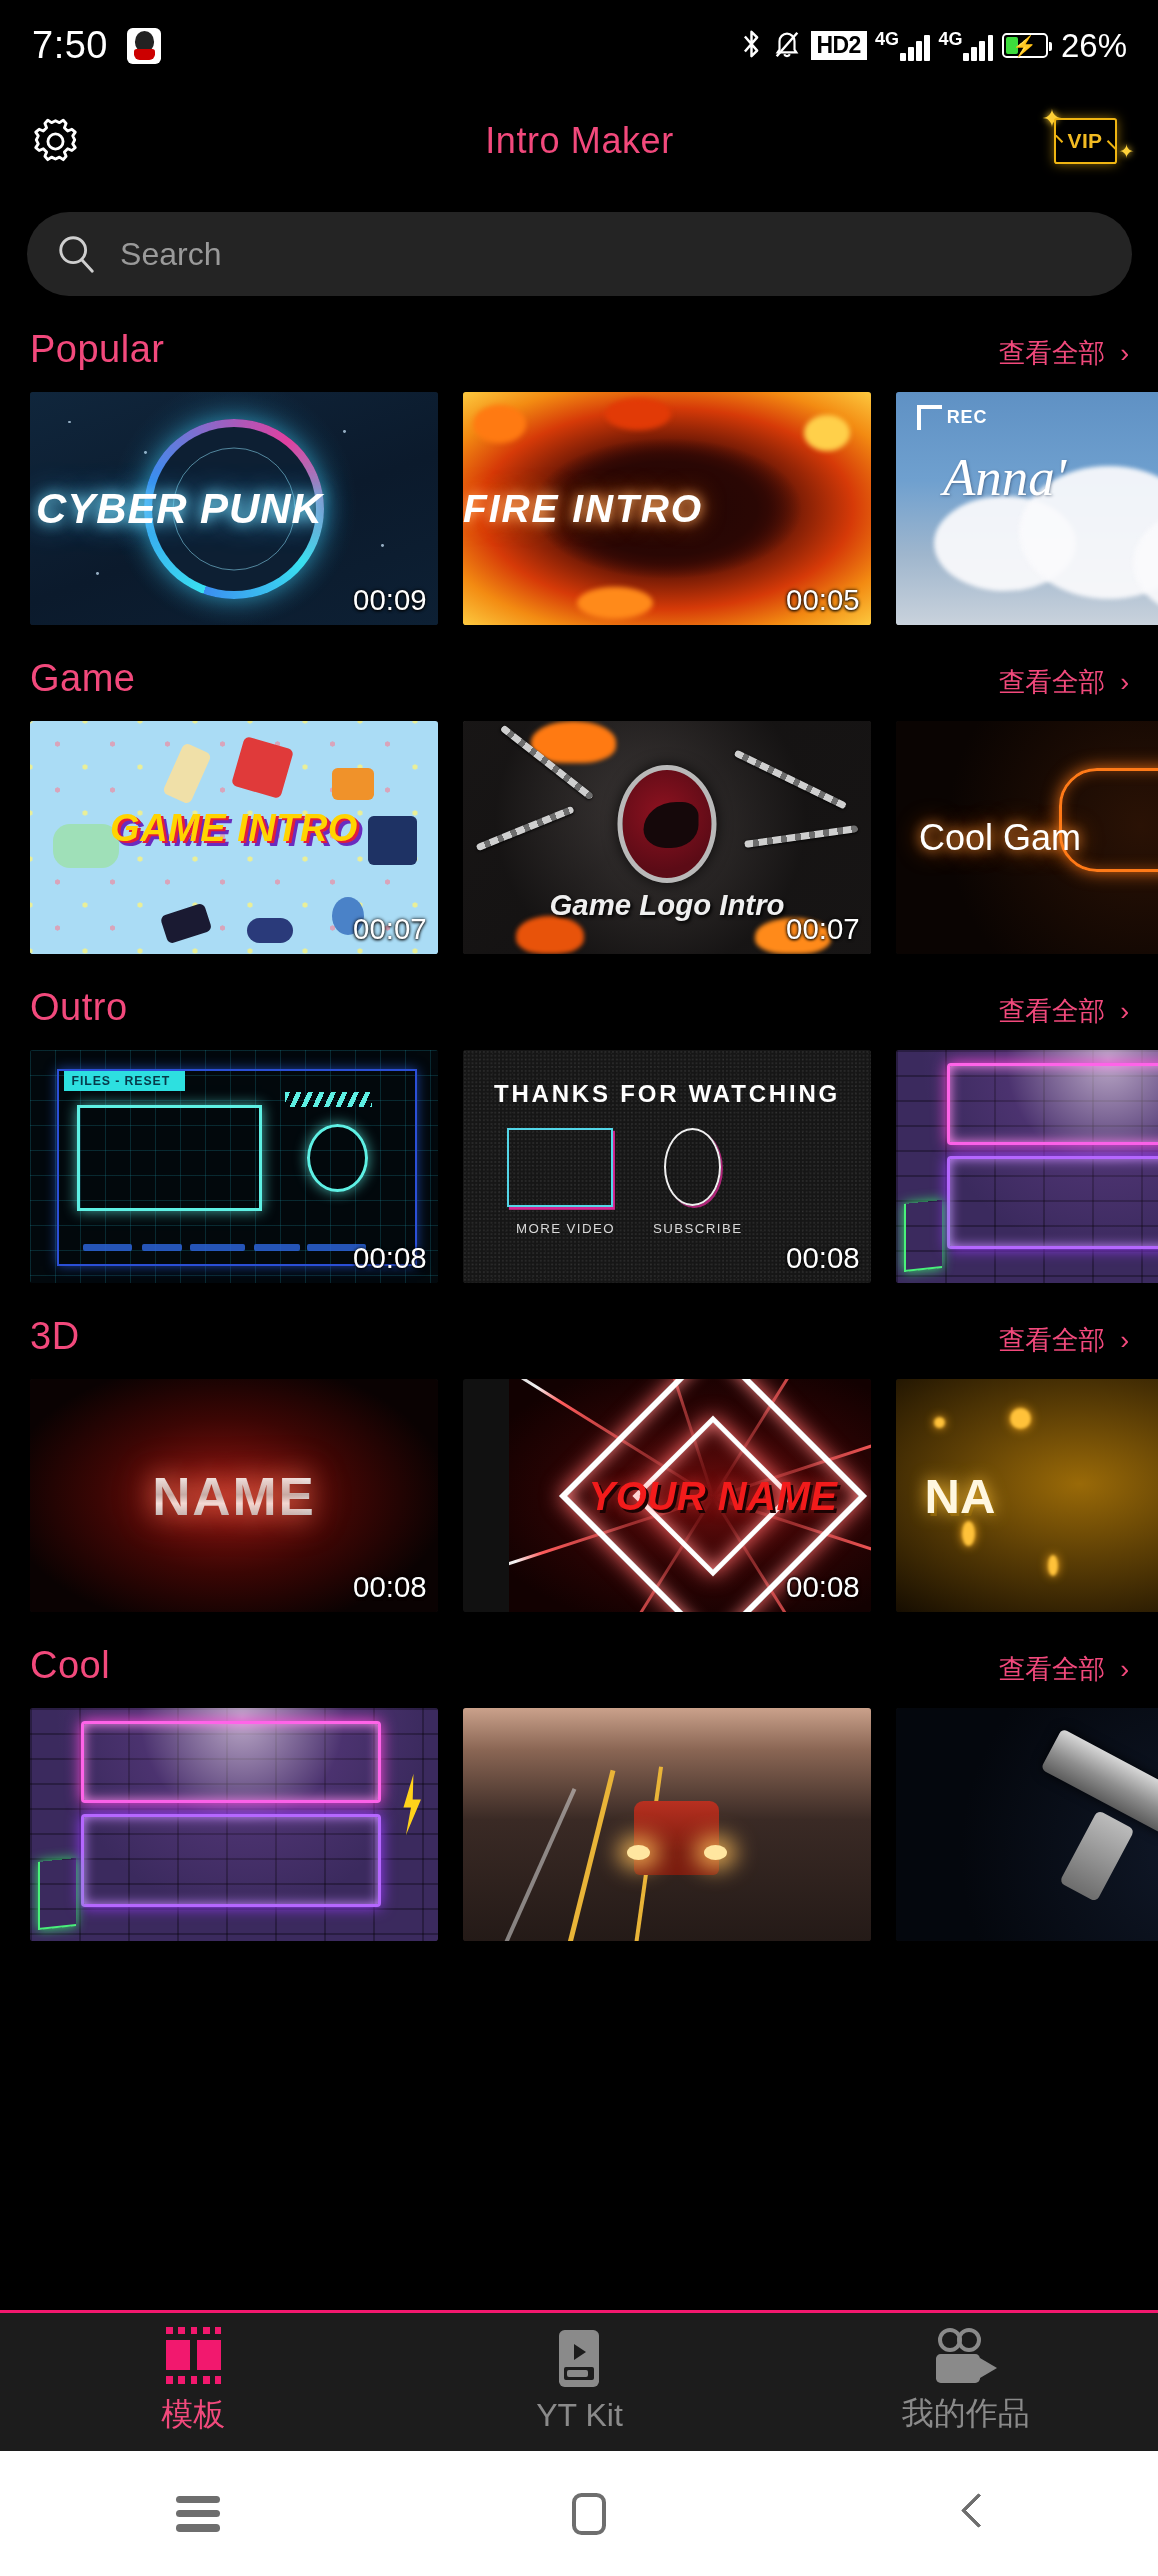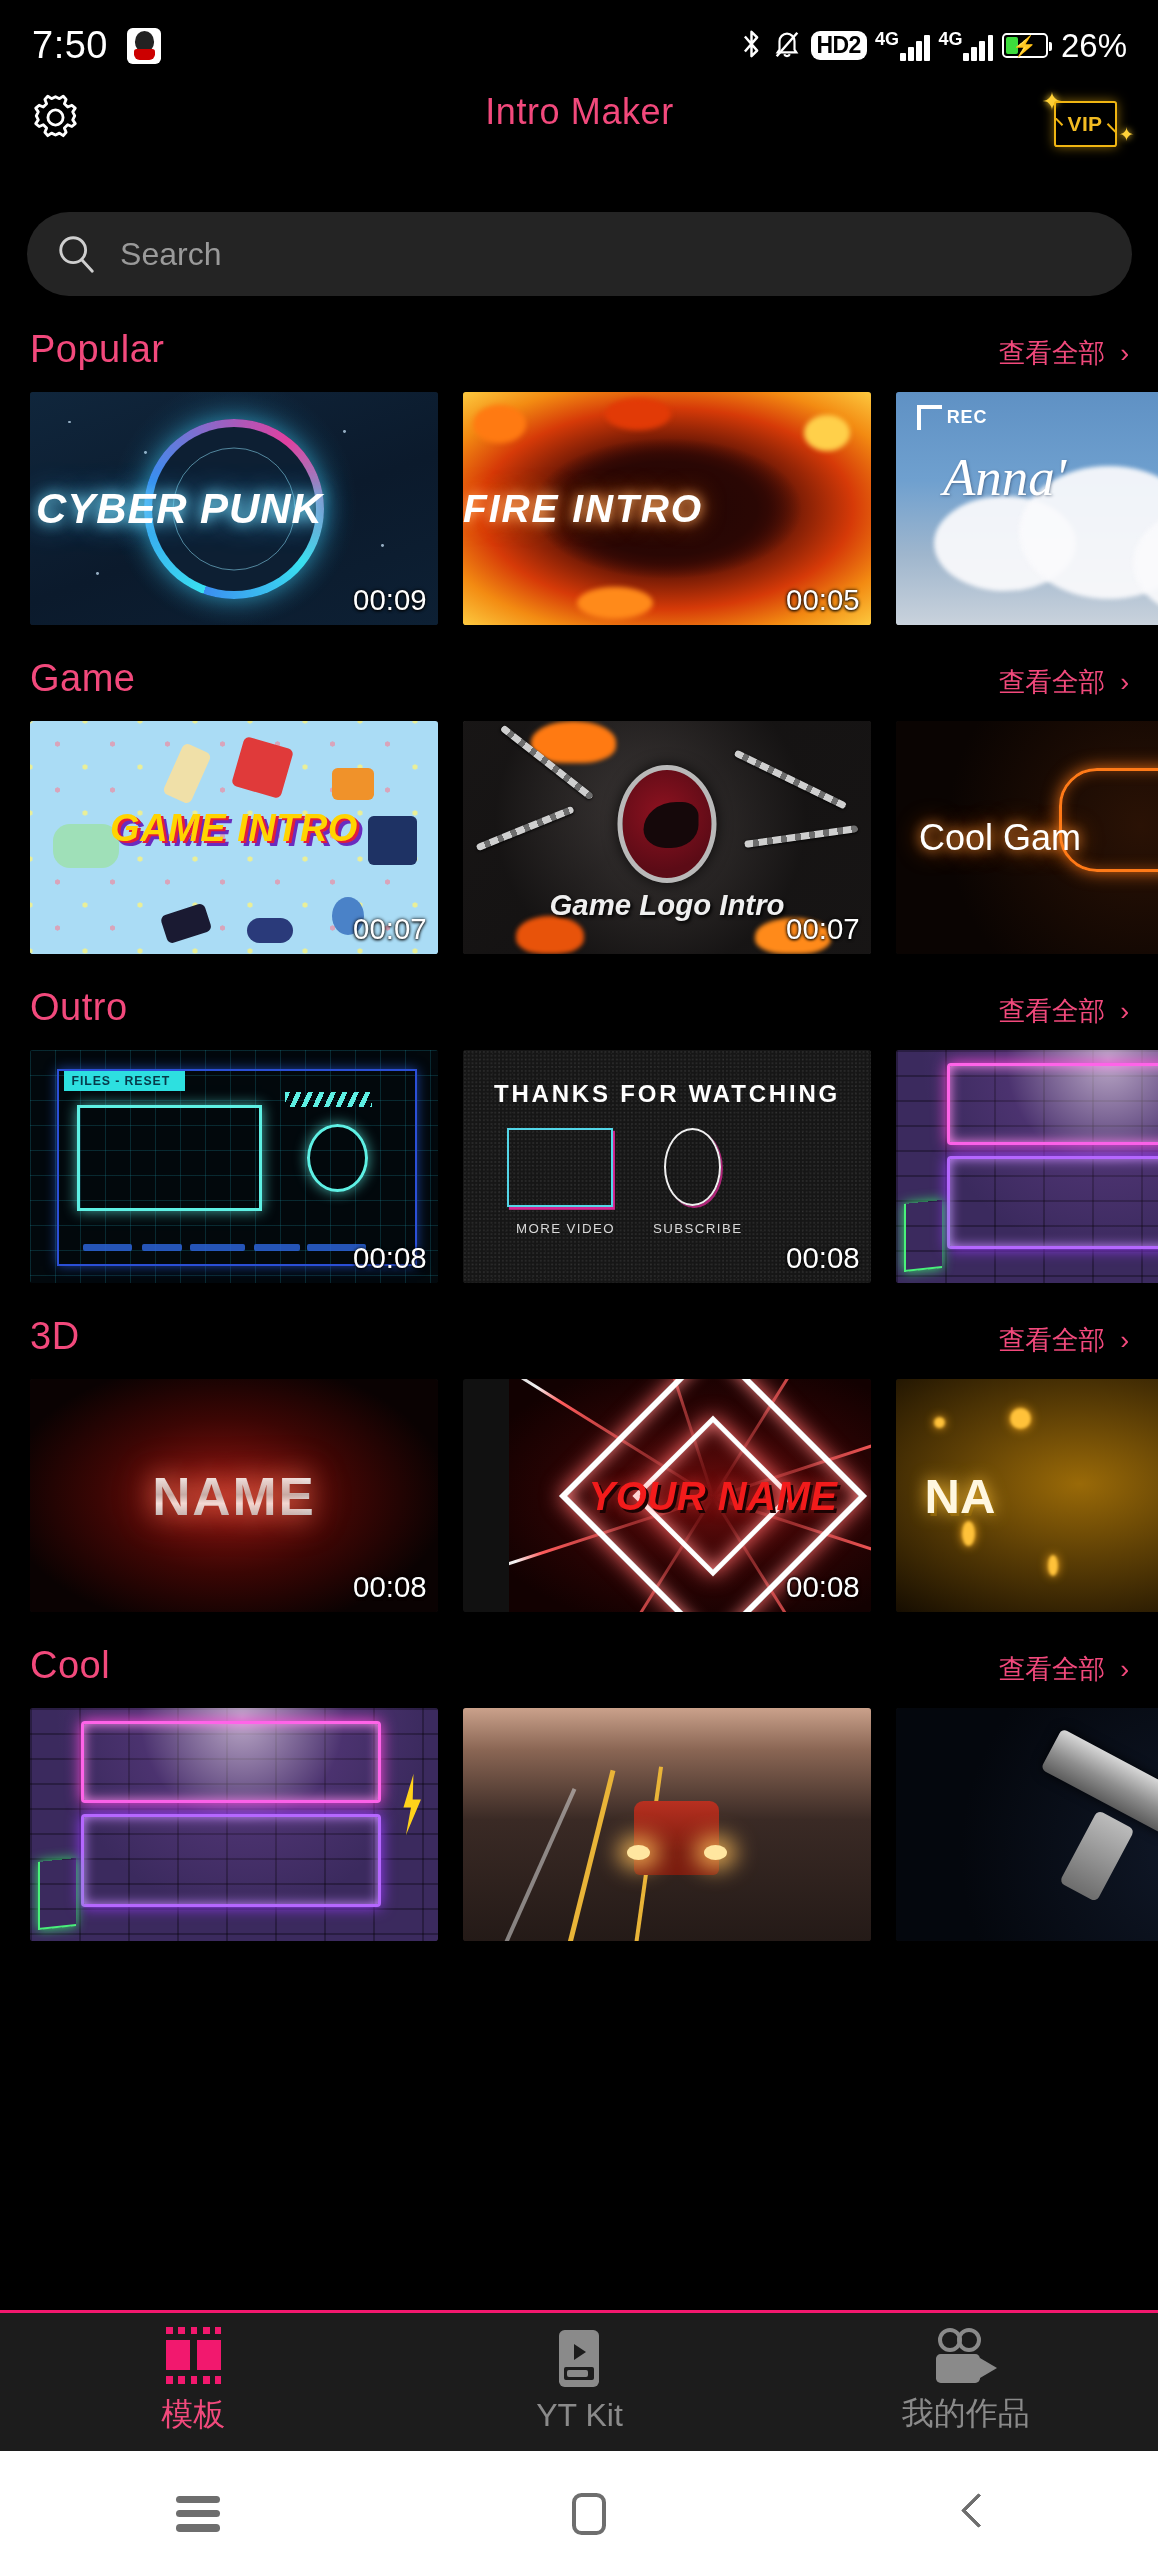--- a/index.html
+++ b/index.html
@@ -30,21 +30,21 @@
   .sb-qq::after {
     content: ""; position: absolute; left: 6.6px; top: 21px;
     width: 21px; height: 11.4px; background: #c00;
     border-radius: 2.8px 2.8px 5.7px 5.7px;
   }
   .sb-spacer { flex: 1; }
   .sb-right { display: flex; align-items: center; gap: 8.5px; }
   .sb-ic { display: block; }
   .sb-hd2 {
     background: #fff; color: #000; font-size: 23px; font-weight: 700;
-    border-radius: 9px; padding: 1.9px 5.7px; line-height: 1.08;
+    border-radius: 0; padding: 1.9px 5.7px; line-height: 1.08;
     letter-spacing: -0.5px;
     text-align: right;
   }
   .sb-4gwrap { display: flex; align-items: flex-end; gap: 0.9px; }
   .sb-4g { font-size: 18px; font-weight: 700; line-height: 1; margin-bottom: 13.3px; }
   .bars { display: flex; align-items: flex-end; gap: 2.4px; height: 28.5px; }
   .bars i { width: 5.7px; background: #fff; display: block; border-radius: 0.9px; }
   .bars i:nth-child(1){ height: 8.5px; }
   .bars i:nth-child(2){ height: 14.2px; }
   .bars i:nth-child(3){ height: 20px; }
@@ -56,21 +56,21 @@
   .sb-batt::after {
     content: ""; position: absolute; right: -6.6px; top: 6.6px;
     width: 3.8px; height: 9.5px; background: #fff; border-radius: 0 1.9px 1.9px 0;
   }
   .sb-batt .lvl { position: absolute; left: 1.9px; top: 1.9px; bottom: 1.9px; width: 12.3px; background: #3ddc3d; border-radius: 1.9px; }
   .sb-batt .bolt { position: absolute; left: 50%; top: 50%; transform: translate(-50%,-50%); font-size: 20px; line-height: 1; color: #fff; }
   .sb-pct { font-size: 33px; margin-left: 4.7px; text-align: center; }
 
   
   .appbar {
-    height: 100px; display: flex; 
+    height: 100px; display: flex; align-items: center;
     padding: 0 28.5px; position: relative;
   }
   .gear { width: 53px; height: 53px; position: relative; }
   .gear svg { display: block; }
   .app-title {
     position: absolute; left: 0; right: 0; text-align: center;
     font-size: 36px; color: #f2497c; letter-spacing: 0.6px;
     pointer-events: none;
   }
   .vip-wrap { margin-left: auto; position: relative; width: 91px; height: 66px; display:flex; align-items:center; justify-content:center;}

